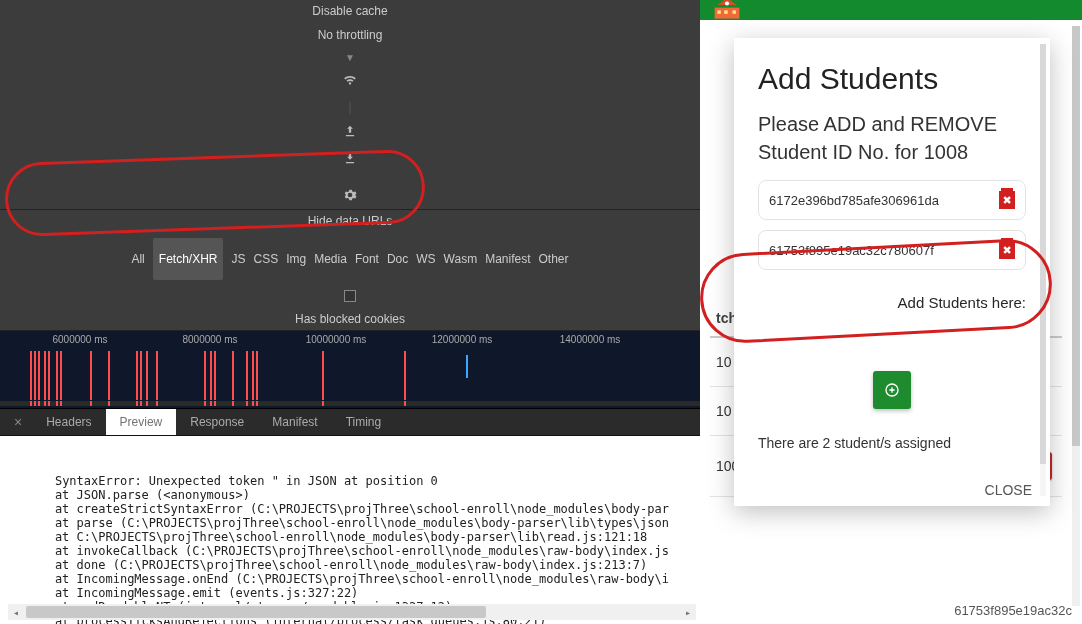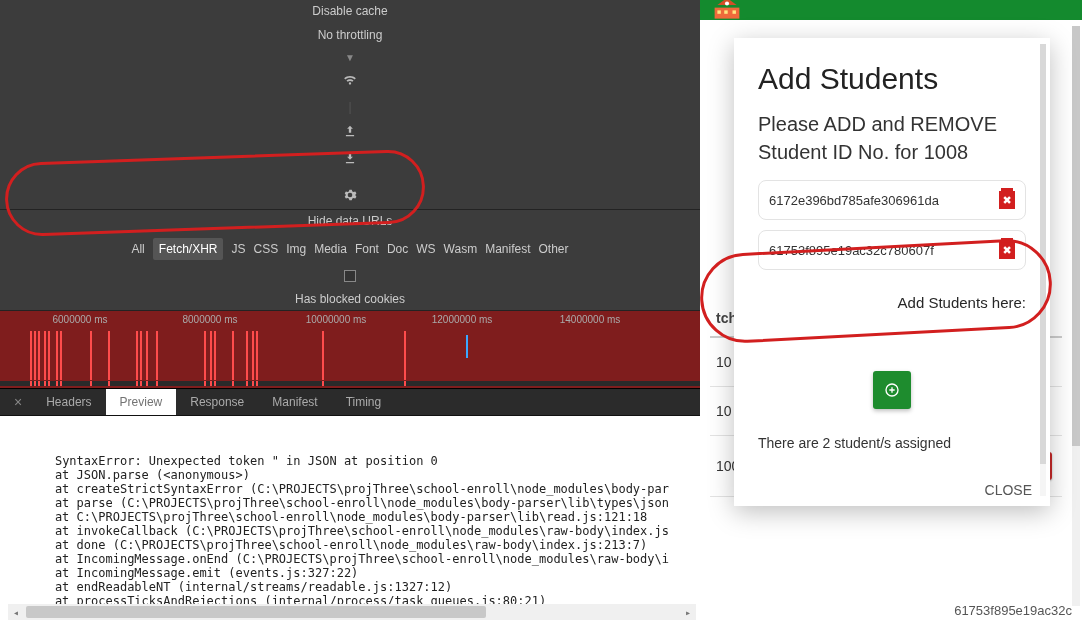--- a/index.html
+++ b/index.html
@@ -26,33 +26,33 @@
   }
   .toolbar-row1, .toolbar-row2 {
     display: flex;
     align-items: center;
     gap: 10px;
     padding: 4px 6px;
     border-bottom: 1px solid #232323;
     flex-direction: column;
   }
   .tb-item { color: #ccc; font-size: 12px; cursor: pointer; }
-  .tb-item.filterSel { background: #555; padding: 4px 6px; border-radius: 2px; color: #fff; font-weight: 500; }
+  .tb-item.filterSel { background: #555; padding: 14px 6px; border-radius: 2px; color: #fff; font-weight: 500; }
   .tb-spacer { flex: 1; }
   .icon-svg { width: 14px; height: 14px; fill: #bbb; }
   .caret { font-size: 10px; color: #888; }
   .checkbox {
     width: 12px; height: 12px; border: 1px solid #888; background: #333;
     display: inline-block;
   }
 
   .timeline {
     height: 78px;
     position: relative;
-    background: #7f1d1d;
+    background: #0f172a;
     border-bottom: 1px solid #000;
   }
   .tick-row {
     position: absolute; top: 0; left: 0; right: 0;
     height: 18px;
     display: flex;
   }
   .tick {
     position: absolute;
     top: 3px;

